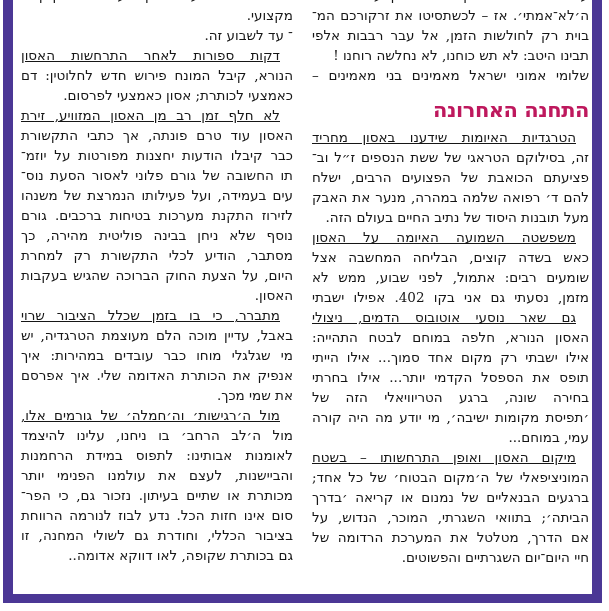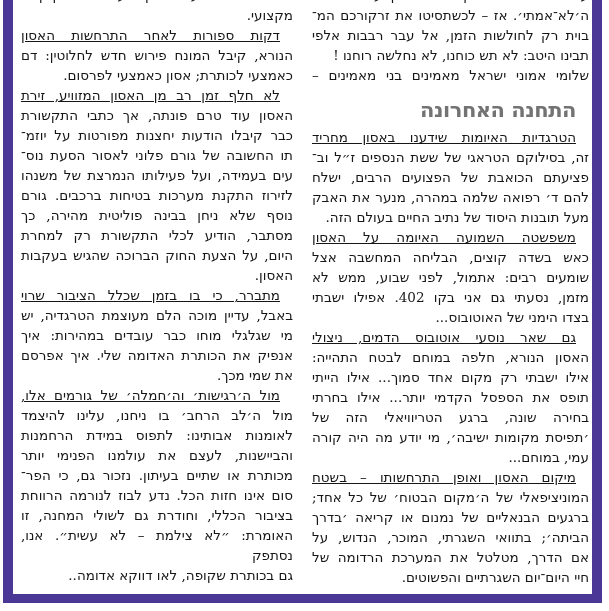--- a/index.html
+++ b/index.html
@@ -40,23 +40,23 @@
     white-space: normal;
   }
   .tl-last { text-align: left; text-align-last: right; }
   .para.indent .tl:first-child { text-indent: 13px; text-decoration: underline; }
 
   .headline {
     font-family: "DejaVu Sans", sans-serif;
     font-weight: bold;
     font-size: 21px;
     line-height: 24px;
-    margin: 13px 13px 5px 0;
+    margin: 13px 0 5px 0;
     text-align: right;
-    color: #737373;
+    color: #be185d;
     letter-spacing: -0.5px;
   }
 </style>
 </head>
 <body>
 
 <div class="content">
 
   <div class="col col-right">
     <div class="clip">
@@ -74,21 +74,20 @@
         <div class="tl">זה, בסילוקם הטראגי של ששת הנספים ז״ל וב־</div>
         <div class="tl">פציעתם הכואבת של הפצועים הרבים, ישלח</div>
         <div class="tl">להם ד׳ רפואה שלמה במהרה, מנער את האבק</div>
         <div class="tl tl-last">מעל תובנות היסוד של נתיב החיים בעולם הזה.</div>
       </div>
     <div class="para indent">
         <div class="tl">משפשטה השמועה האיומה על האסון</div>
         <div class="tl">כאש בשדה קוצים, הבליחה המחשבה אצל</div>
         <div class="tl">שומעים רבים: אתמול, לפני שבוע, ממש לא</div>
         <div class="tl">מזמן, נסעתי גם אני בקו 402. אפילו ישבתי</div>
-        <div class="tl tl-last">בצדו הימני של האוטובוס...</div>
       </div>
     <div class="para indent">
         <div class="tl">גם שאר נוסעי אוטובוס הדמים, ניצולי</div>
         <div class="tl">האסון הנורא, חלפה במוחם לבטח התהייה:</div>
         <div class="tl">אילו ישבתי רק מקום אחד סמוך... אילו הייתי</div>
         <div class="tl">תופס את הספסל הקדמי יותר... אילו בחרתי</div>
         <div class="tl">בחירה שונה, ברגע הטריוויאלי הזה של</div>
         <div class="tl">׳תפיסת מקומות ישיבה׳, מי יודע מה היה קורה</div>
         <div class="tl tl-last">עמי, במוחם...</div>
       </div>
@@ -101,20 +100,23 @@
         <div class="tl tl-last">חיי היום־יום השגרתיים והפשוטים.</div>
       </div>
   </div>
 
   <div class="col col-left">
     <div class="clip">
       <div class="tl">גם אם כל בו זה על אל מן יד עת גם של בן קו עם רב זה על</div>
     </div>
     <div class="para">
         <div class="tl tl-last">מקצועי.</div>
+      </div>
+    <div class="para">
+        <div class="tl tl-last">־ עד לשבוע זה.</div>
       </div>
     <div class="para indent">
         <div class="tl">דקות ספורות לאחר התרחשות האסון</div>
         <div class="tl">הנורא, קיבל המונח פירוש חדש לחלוטין: דם</div>
         <div class="tl tl-last">כאמצעי לכותרת; אסון כאמצעי לפרסום.</div>
       </div>
     <div class="para indent">
         <div class="tl">לא חלף זמן רב מן האסון המזוויע, זירת</div>
         <div class="tl">האסון עוד טרם פונתה, אך כתבי התקשורת</div>
         <div class="tl">כבר קיבלו הודעות יחצנות מפורטות על יוזמ־</div>
@@ -134,21 +136,20 @@
         <div class="tl tl-last">את שמי מכך.</div>
       </div>
     <div class="para indent">
         <div class="tl">מול ה׳רגישות׳ וה׳חמלה׳ של גורמים אלו,</div>
         <div class="tl">מול ה׳לב הרחב׳ בו ניחנו, עלינו להיצמד</div>
         <div class="tl">לאומנות אבותינו: לתפוס במידת הרחמנות</div>
         <div class="tl">והביישנות, לעצם את עולמנו הפנימי יותר</div>
         <div class="tl">מכותרת או שתיים בעיתון. נזכור גם, כי הפר־</div>
         <div class="tl">סום אינו חזות הכל. נדע לבוז לנורמה הרווחת</div>
         <div class="tl">בציבור הכללי, וחודרת גם לשולי המחנה, זו</div>
-        <div class="tl">האומרת: ״לא צילמת – לא עשית״. אנו, נסתפק</div>
         <div class="tl tl-last">גם בכותרת שקופה, לאו דווקא אדומה..</div>
       </div>
   </div>
 
 </div>
 
 <div class="frame-bar" id="bar-left"></div>
 <div class="frame-bar" id="bar-right"></div>
 <div class="frame-bar" id="bar-bottom"></div>
 

